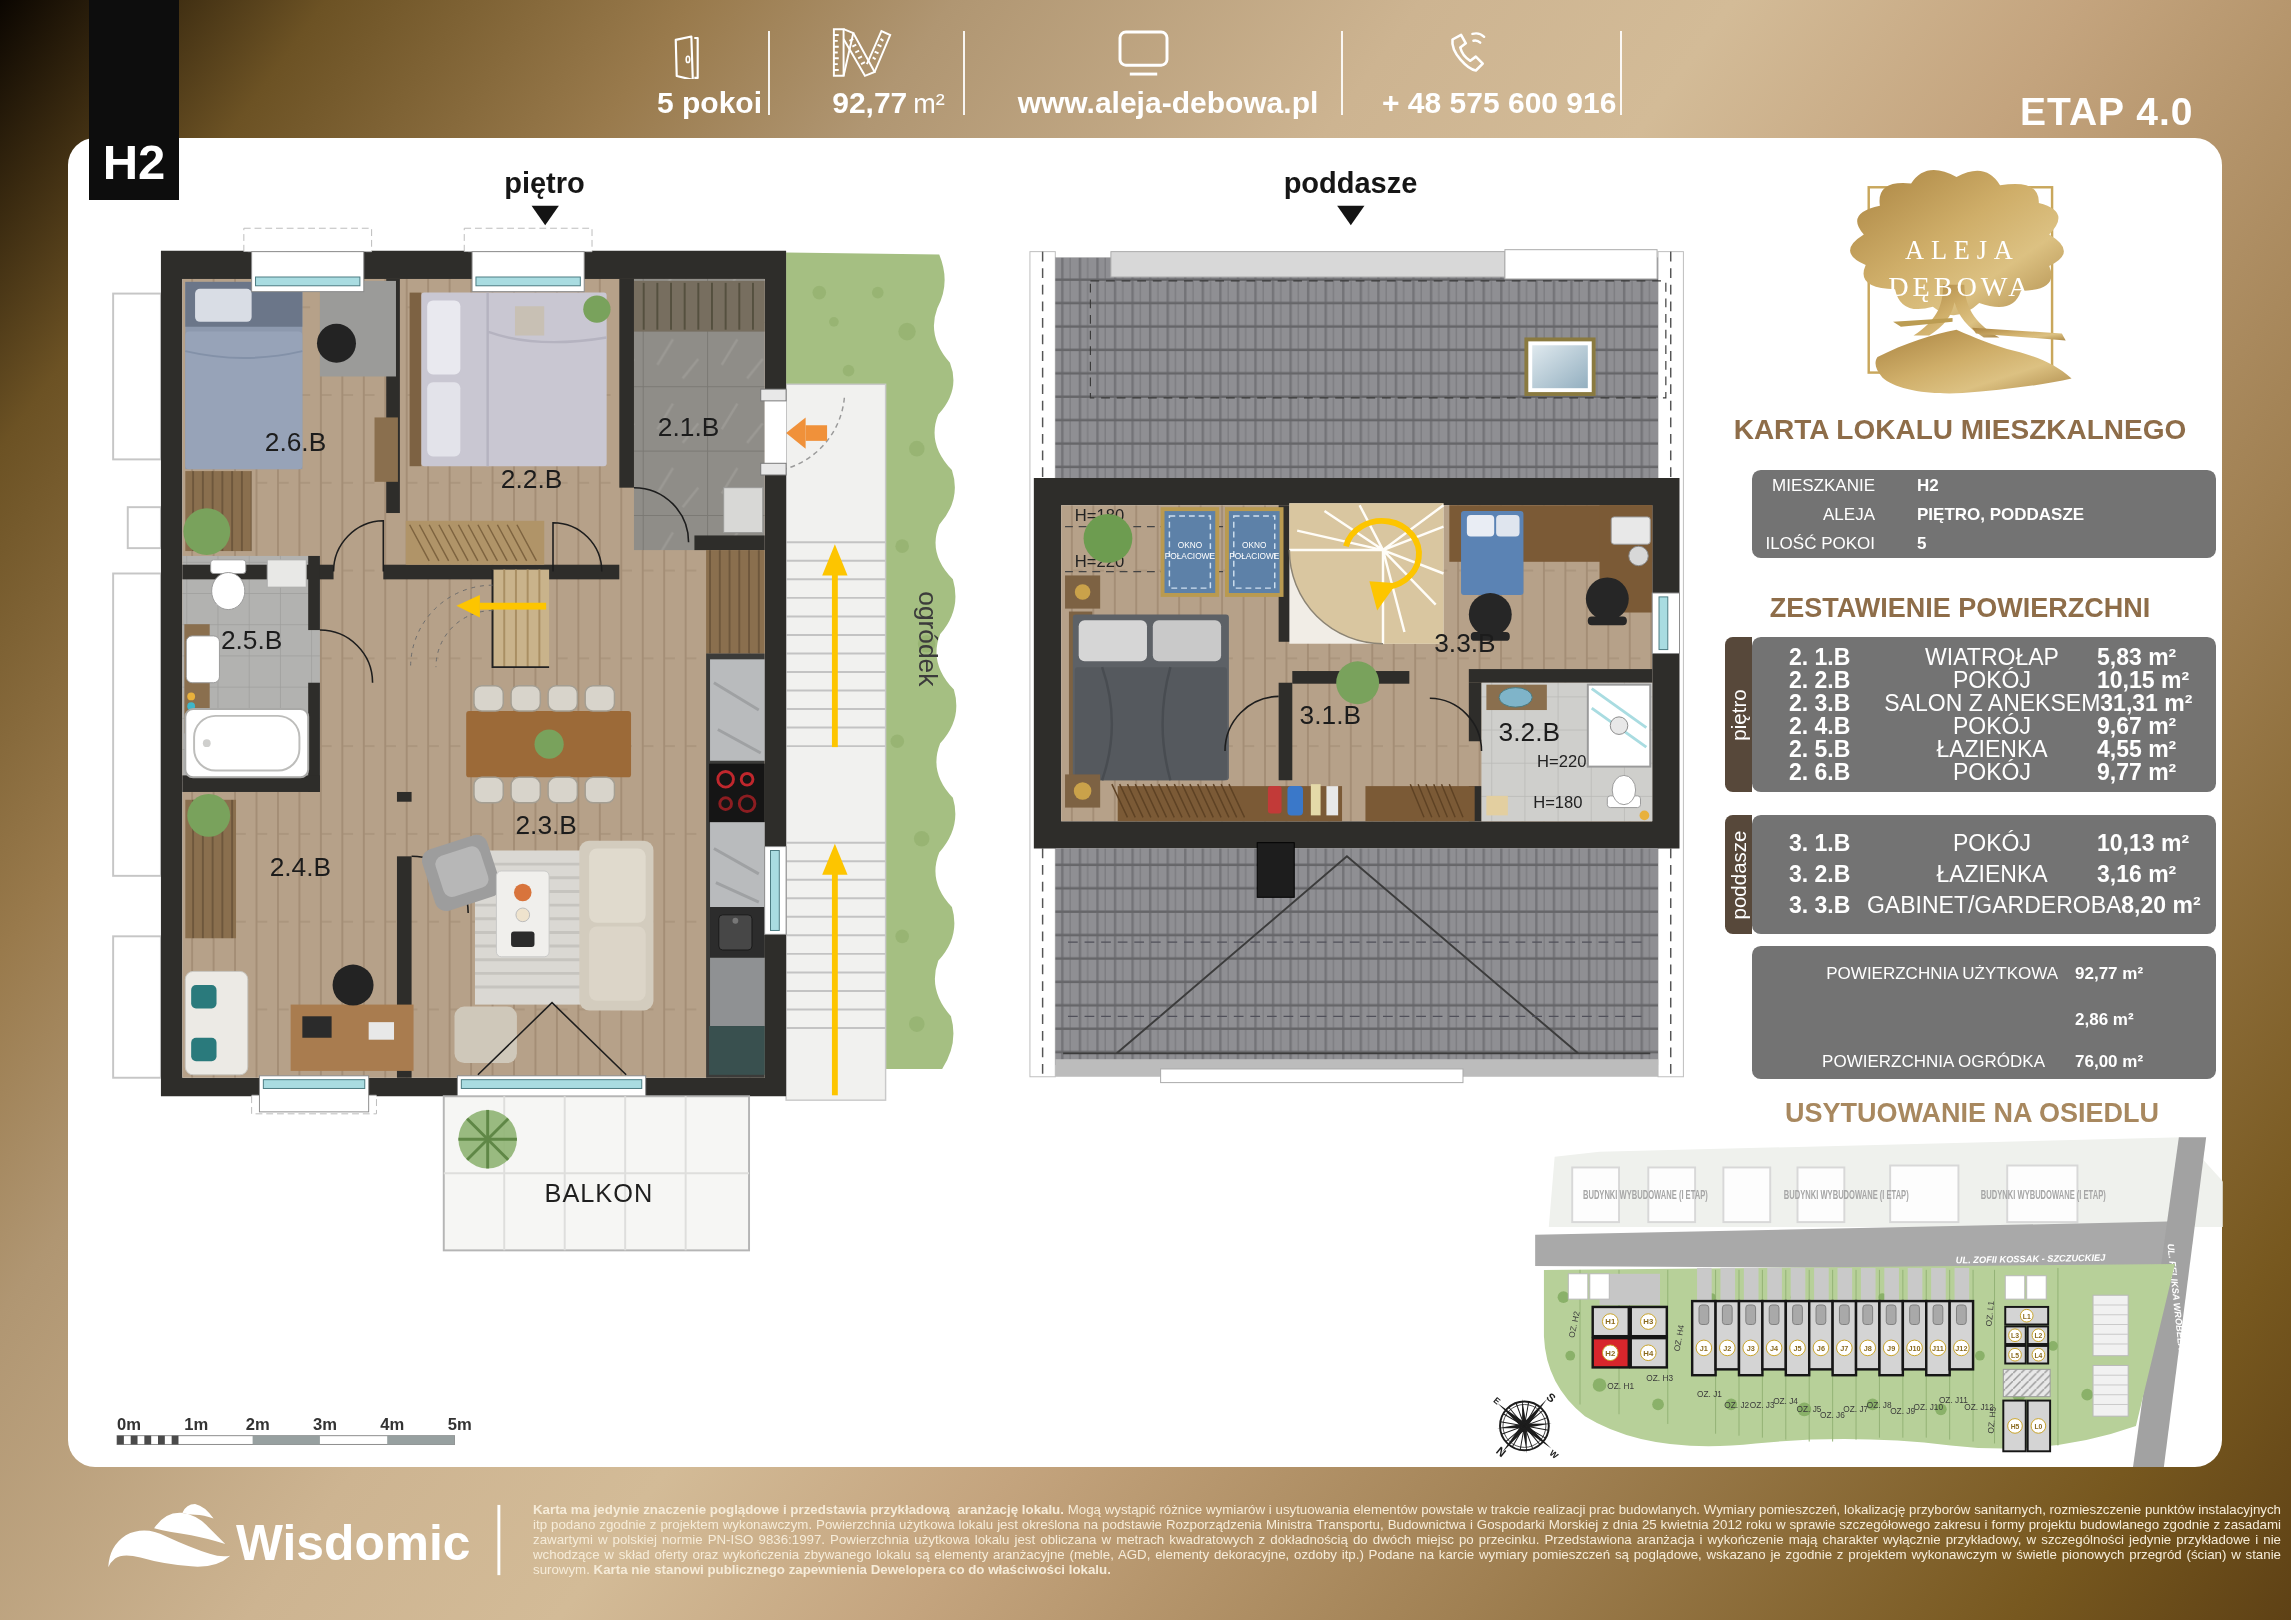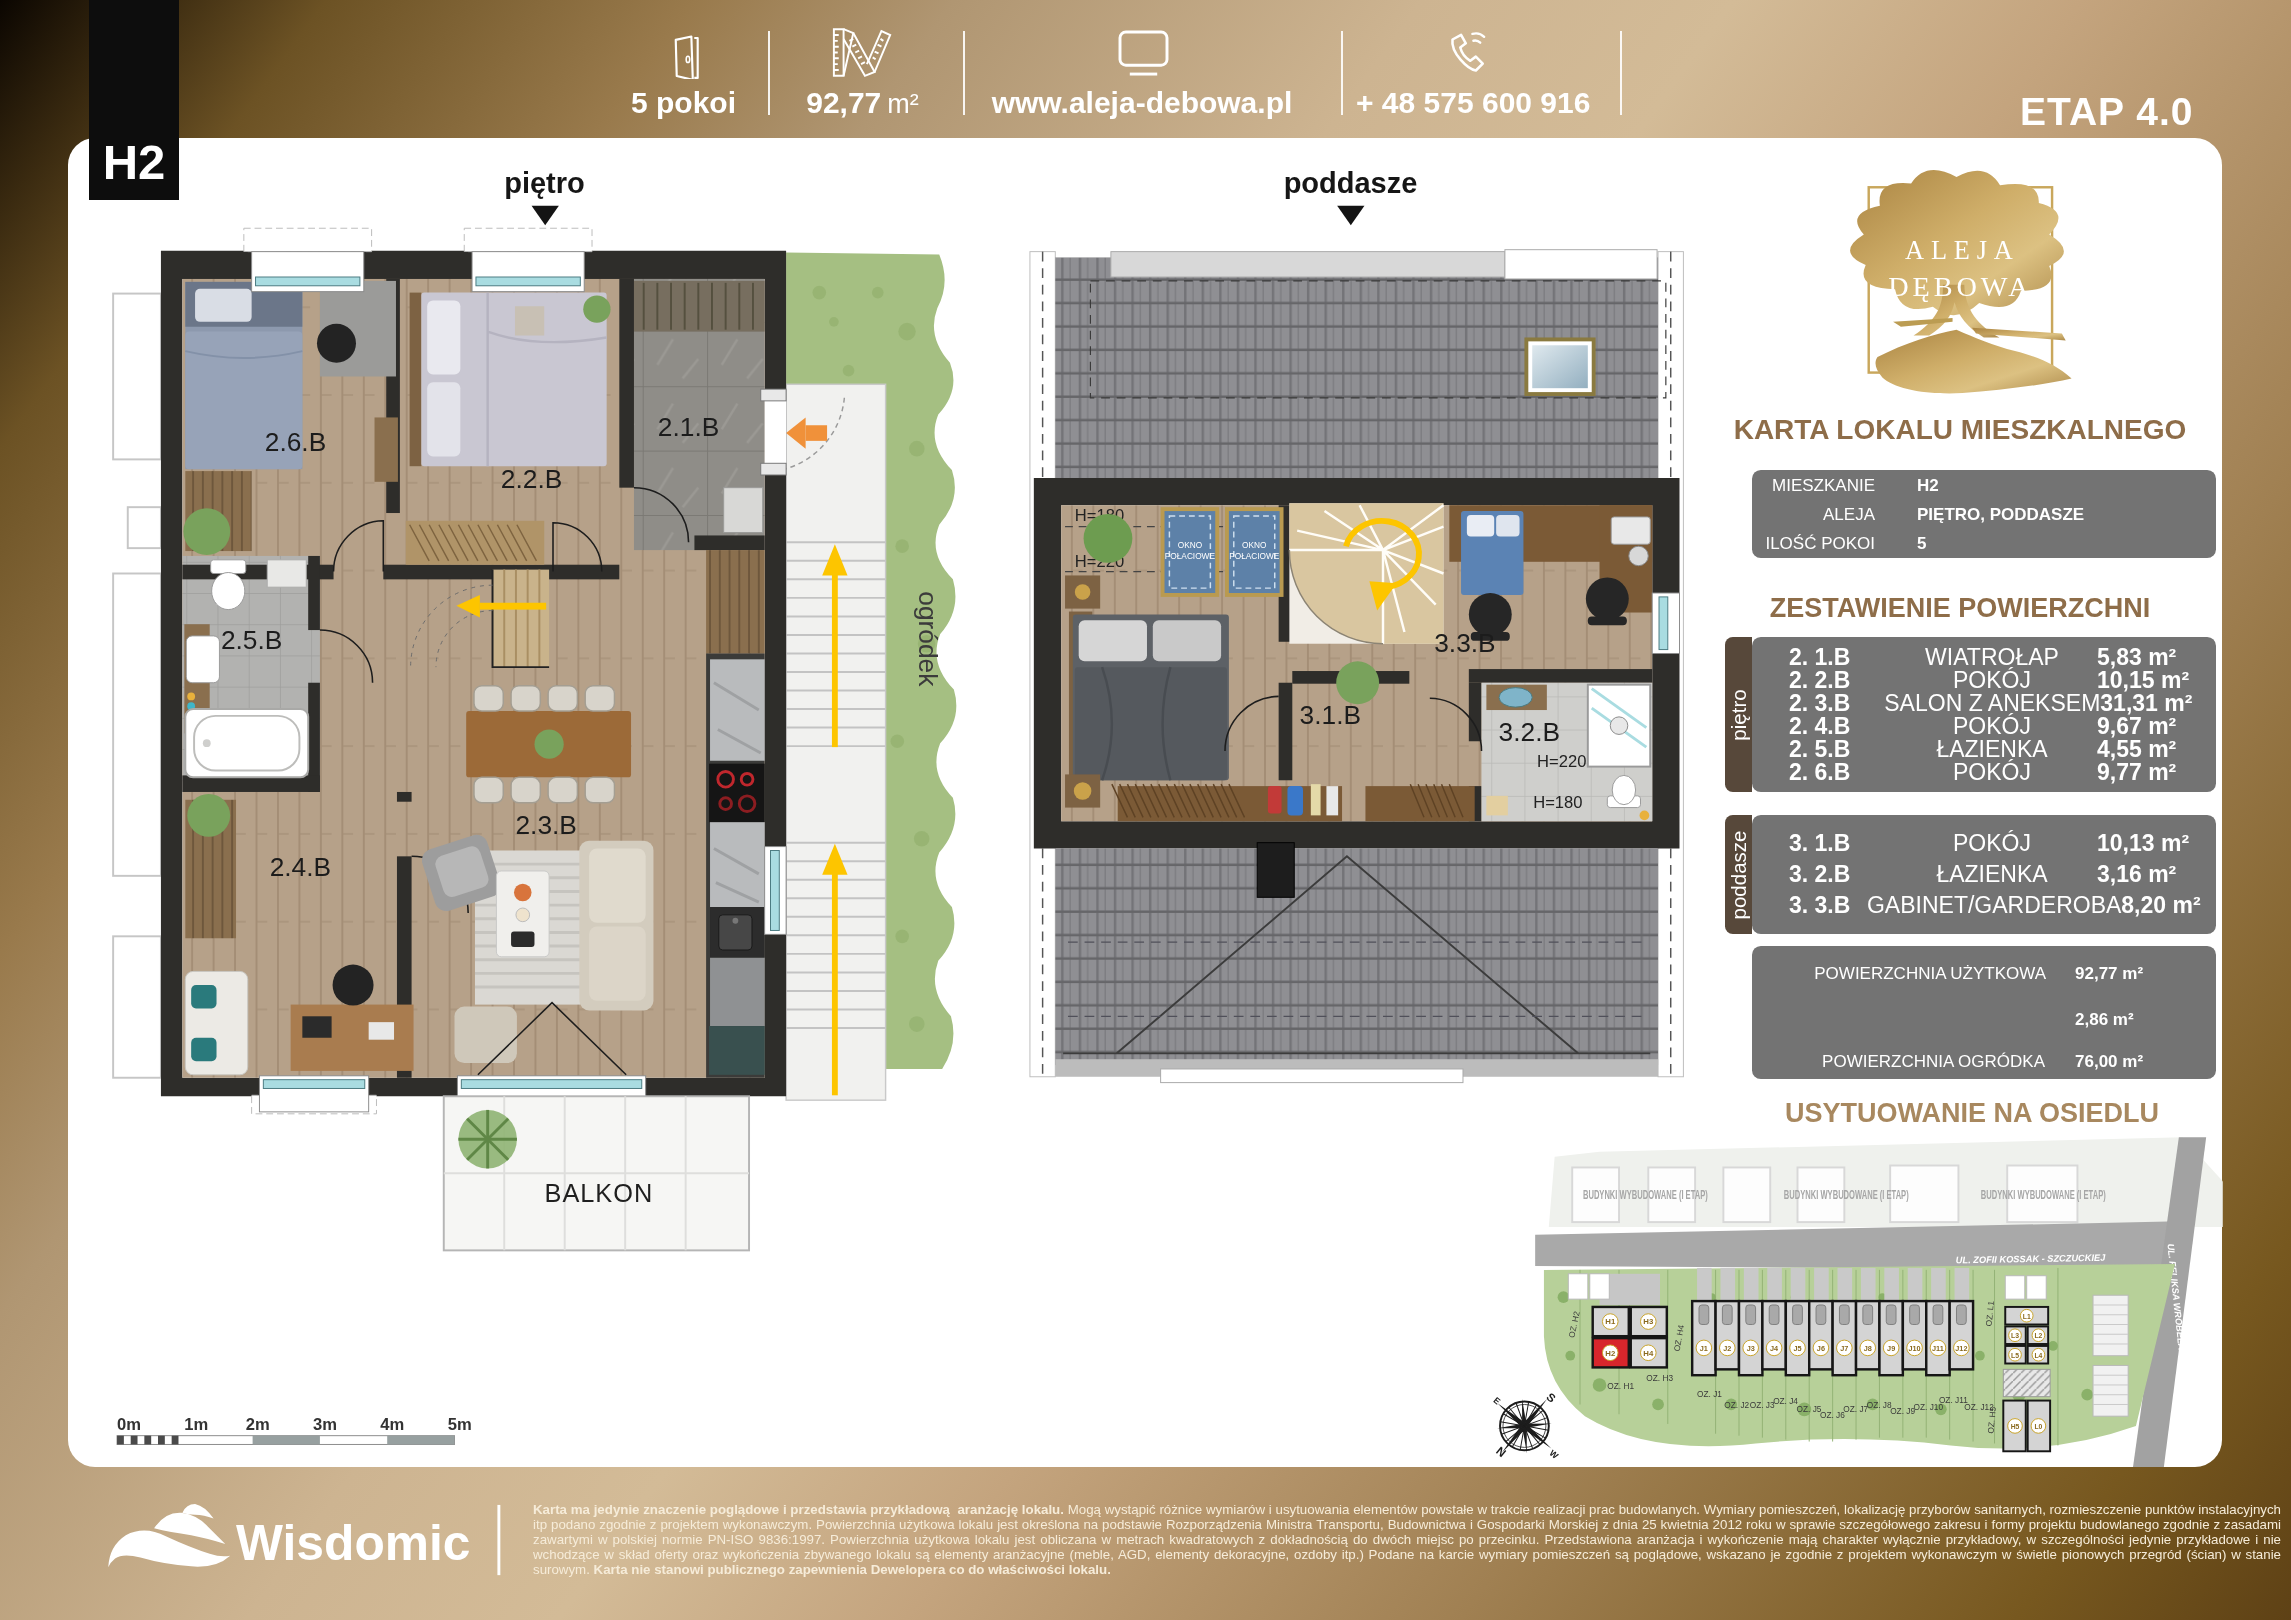--- a/index.html
+++ b/index.html
@@ -3,21 +3,21 @@
 <meta charset="utf-8">
 <title>Karta lokalu H2</title>
 <style>
   html,body{margin:0;padding:0;}
   body{width:2292px;height:1621px;position:relative;overflow:hidden;
        font-family:"Liberation Sans",sans-serif;background:#9a7a4a;}
   .abs{position:absolute;}
   .canvas{position:absolute;left:68px;top:138px;width:2154px;height:1329px;background:#ffffff;border-radius:27px;}
   .h2box{position:absolute;left:89px;top:0;width:90px;height:200px;background:#0d0d0d;}
   .h2box span{position:absolute;left:0;width:100%;text-align:center;bottom:9.8px;color:#fff;font-size:49px;font-weight:bold;}
-  .hdr{position:absolute;color:#fff;font-weight:bold;font-size:30px;white-space:nowrap;text-align:center;top:86px;}
+  .hdr{position:absolute;color:#fff;font-weight:bold;font-size:30px;white-space:nowrap;text-align:center;top:86px;margin-left:26px;}
   .vline{position:absolute;width:2px;background:rgba(255,255,255,.9);top:31px;height:84px;}
   .etap{position:absolute;color:#fff;font-weight:bold;font-size:39px;letter-spacing:1px;left:2020px;top:90px;}
   .ptitle{position:absolute;color:#161616;font-weight:bold;font-size:29px;top:167px;width:195px;text-align:center;}
   .rcol-h{position:absolute;left:1728px;width:488px;text-align:center;color:#8e6d49;font-weight:bold;font-size:28px;letter-spacing:0;white-space:nowrap;}
   .brown{position:absolute;left:1752px;width:464px;background:#737373;border-radius:8.8px;color:#fff;}
   .tab{position:absolute;left:1725px;width:27px;background:#57483a;border-radius:7.8px 0 0 7.8px;color:#fff;}
   .tab span{position:absolute;left:50%;top:50%;transform:translate(-50%,-50%) rotate(-90deg);font-size:20.5px;white-space:nowrap;}
   .trow{display:flex;align-items:flex-end;font-size:23px;line-height:23px;}
   .trow .c1{width:98px;text-align:left;padding-left:37px;font-weight:bold;}
   .trow .c2{flex:1;text-align:center;white-space:nowrap;}
@@ -160,21 +160,21 @@
       <div class="c3">3,16 m²</div>
     </div>
   <div class="trow" style="line-height:31px;">
       <div class="c1">3. 3.B</div>
       <div class="c2">GABINET/GARDEROBA</div>
       <div class="c3">8,20 m²</div>
     </div>
 </div>
 
 <div class="brown" style="top:946px;height:133px;font-size:17px;">
-  <div style="position:absolute;right:170px;top:17.6px;text-align:right;">POWIERZCHNIA UŻYTKOWA</div>
+  <div style="position:absolute;right:158px;top:17.6px;text-align:right;">POWIERZCHNIA UŻYTKOWA</div>
   <div style="position:absolute;left:323px;top:17.6px;font-weight:bold;">92,77 m²</div>
   <div style="position:absolute;left:323px;top:64px;font-weight:bold;">2,86 m²</div>
   <div style="position:absolute;right:171px;top:106px;">POWIERZCHNIA OGRÓDKA</div>
   <div style="position:absolute;left:323px;top:106px;font-weight:bold;">76,00 m²</div>
 </div>
 
 <div class="rcol-h" style="top:1098px;color:#a8885f;font-size:27px;">USYTUOWANIE NA OSIEDLU</div>
 
 <div class="foot"><b>Karta ma jedynie znaczenie poglądowe i przedstawia przykładową&nbsp; aranżację lokalu.</b> Mogą wystąpić różnice wymiarów i usytuowania elementów powstałe w trakcie realizacji prac budowlanych. Wymiary pomieszczeń, lokalizację przyborów sanitarnych, rozmieszczenie punktów instalacyjnych itp podano zgodnie z projektem wykonawczym. Powierzchnia użytkowa lokalu jest określona na podstawie Rozporządzenia Ministra Transportu, Budownictwa i Gospodarki Morskiej z dnia 25 kwietnia 2012 roku w sprawie szczegółowego zakresu i formy projektu budowlanego zgodnie z zasadami zawartymi w polskiej normie PN-ISO 9836:1997. Powierzchnia użytkowa lokalu jest obliczana w metrach kwadratowych z dokładnością do dwóch miejsc po przecinku. Przedstawiona aranżacja i wykończenie mają charakter wyłącznie przykładowy, w szczególności jedynie przykładowe i nie wchodzące w skład oferty oraz wykończenia zbywanego lokalu są elementy aranżacyjne (meble, AGD, elementy dekoracyjne, ozdoby itp.) Podane na karcie wymiary pomieszczeń są poglądowe, wskazano je zgodnie z projektem wykonawczym w świetle pionowych przegród (ścian) w stanie surowym. <b>Karta nie stanowi publicznego zapewnienia Dewelopera co do właściwości lokalu.</b></div>
 

